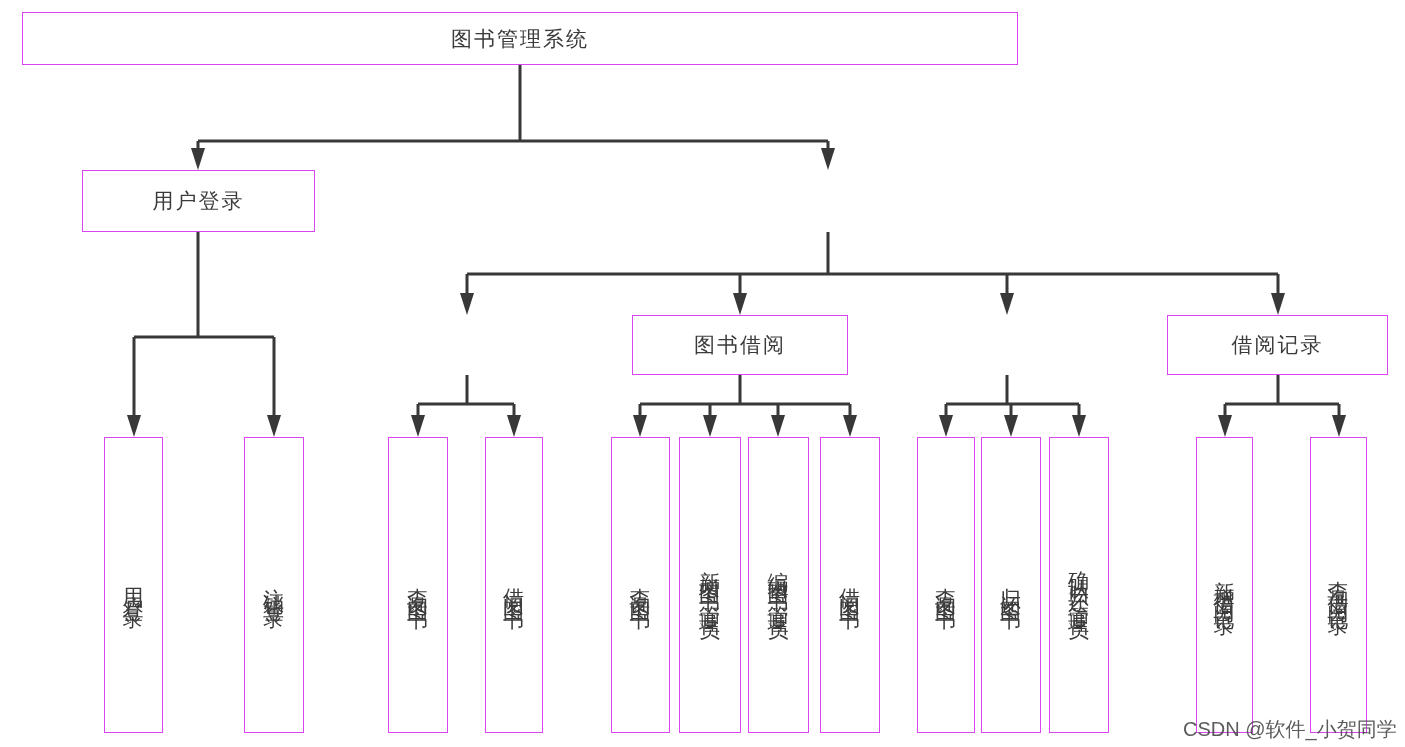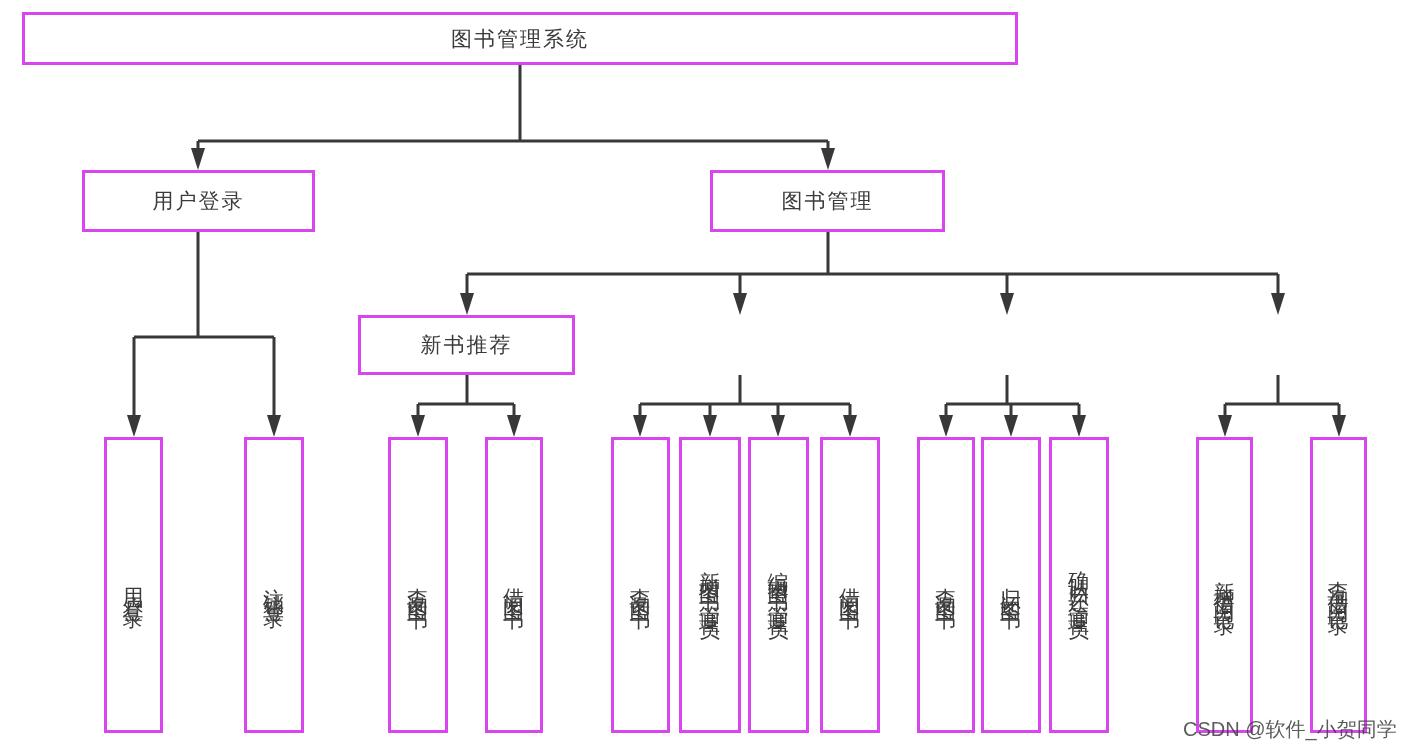--- a/index.html
+++ b/index.html
@@ -11,21 +11,21 @@
     background: #ffffff;
     overflow: hidden;
     font-family: "Liberation Sans", "DejaVu Sans", sans-serif;
   }
   .connectors { position: absolute; left: 0; top: 0; }
   .ln { fill: none; stroke: #383838; stroke-width: 3; }
   .ah { fill: #383838; stroke: none; }
   .node {
     position: absolute;
     background: #ffffff;
-    border: 3px solid #d946ef;
+    border: 1px solid #d946ef;
     display: flex;
     align-items: center;
     justify-content: center;
     color: #3b3b3b;
   }
   .h { font-size: 21px; letter-spacing: 2px; white-space: nowrap; }
   .v .vlabel {
     writing-mode: vertical-rl;
     text-orientation: mixed;
     font-size: 21px;
@@ -76,23 +76,23 @@
     <polygon class="ah" points="939,415 953,415 946,437"></polygon>
     <polygon class="ah" points="1004,415 1018,415 1011,437"></polygon>
     <polygon class="ah" points="1072,415 1086,415 1079,437"></polygon>
     <polygon class="ah" points="1218,415 1232,415 1225,437"></polygon>
     <polygon class="ah" points="1332,415 1346,415 1339,437"></polygon>
   </svg>
 
   <div class="node h" style="left:22px; top:12px; width:996px; height:53px">图书管理系统</div>
 
   <div class="node h" style="left:82px; top:170px; width:233px; height:62px">用户登录</div>
-  <div class="node h" style="left:710px; top:170px; width:235px; height:62px">图书管理</div>
 
-  <div class="node h" style="left:358px; top:315px; width:217px; height:60px">新书推荐</div>
+  <div class="node h" style="left:632px; top:315px; width:216px; height:60px">图书借阅</div>
+  <div class="node h" style="left:1167px; top:315px; width:221px; height:60px">借阅记录</div>
 
   <div class="node v" style="left:104px; top:437px; width:59px; height:296px">
     <span class="vlabel">用户登录</span>
   </div>
   <div class="node v" style="left:244px; top:437px; width:60px; height:296px">
     <span class="vlabel">注销登录</span>
   </div>
 
   <div class="node v" style="left:388px; top:437px; width:60px; height:296px">
     <span class="vlabel">查询图书</span>

